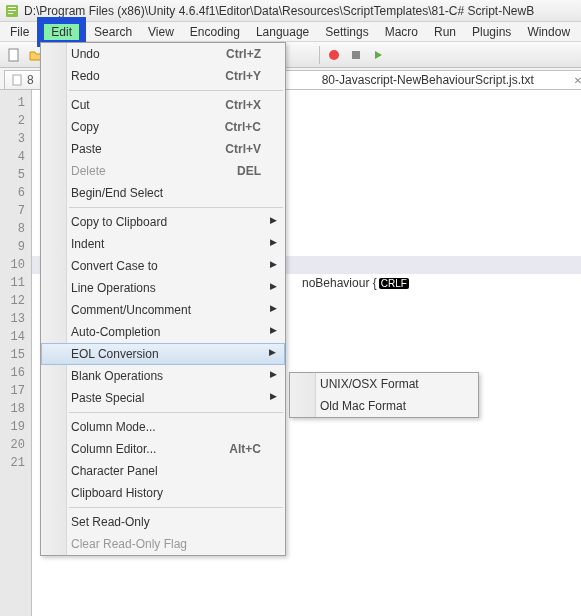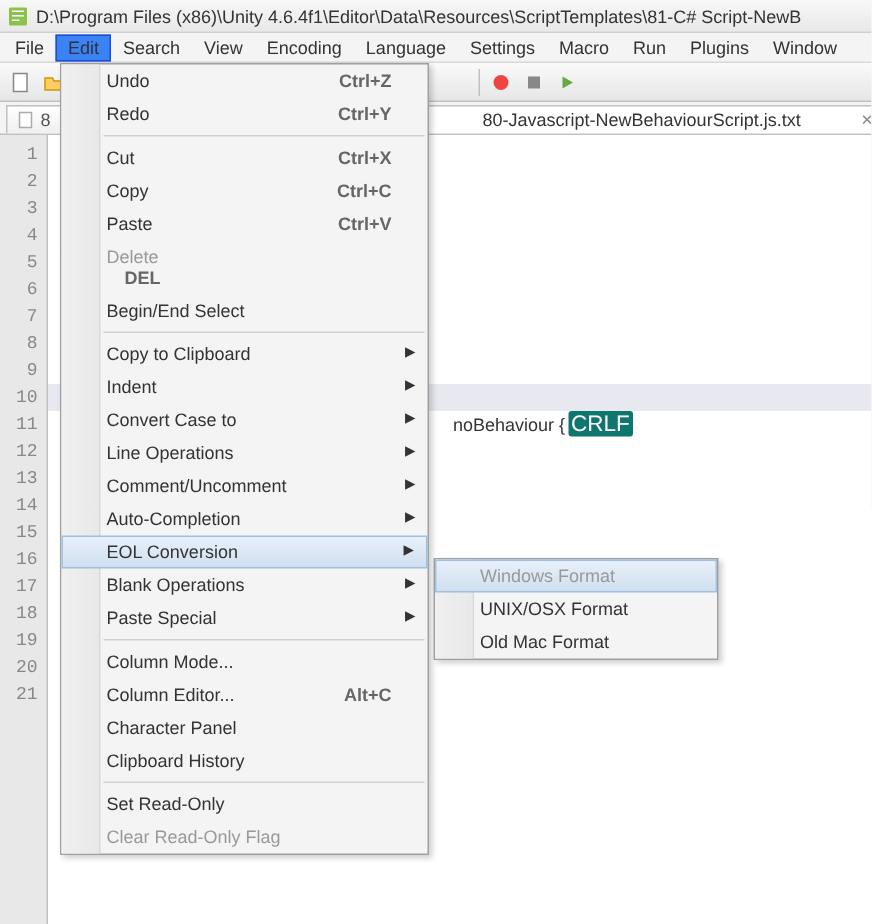--- a/index.html
+++ b/index.html
@@ -2,39 +2,39 @@
 <html><head>
 <meta charset="utf-8">
 <style>
 * { margin: 0; padding: 0; box-sizing: border-box; font-family: "Segoe UI", Tahoma, sans-serif; font-size: 12px; }
 body { background: #f0f0f0; width: 581px; height: 616px; overflow: hidden; position: relative; }
 .title-bar { background: linear-gradient(#f8f8f8, #e8e8e8); height: 22px; display: flex; align-items: center; padding: 0 4px; border-bottom: 1px solid #d0d0d0; text-align: center; }
 .title-bar .icon { width: 16px; height: 16px; margin-right: 4px; }
 .title-bar .path { color: #333; white-space: nowrap; overflow: hidden; }
 .menu-bar { background: #f4f4f4; height: 20px; display: flex; align-items: center; padding: 0 2px; border-bottom: 1px solid #d8d8d8; }
 .menu-bar .item { padding: 2px 8px; color: #333; cursor: default; }
-.menu-bar .item.active { background: #3b82f6; border: 1px solid #1d4ed8; padding: 1px 7px; }
+.menu-bar .item.active { background: #86efac; border: 7px solid #1d4ed8; padding: 1px 7px; }
 .toolbar { background: linear-gradient(#fafafa, #e6e6e6); height: 26px; border-bottom: 1px solid #c0c0c0; display: flex; align-items: center; padding: 0 4px; gap: 2px; }
 .tool-btn { width: 20px; height: 20px; display: flex; align-items: center; justify-content: center; border: 1px solid transparent; }
 .sep { width: 1px; height: 18px; background: #c0c0c0; margin: 0 2px; }
 .tabs { background: #f4f4f4; height: 22px; display: flex; align-items: flex-end; padding-left: 4px; border-bottom: 1px solid #c0c0c0; overflow: hidden; }
 .tab { background: linear-gradient(#fff, #f0f0f0); border: 1px solid #c0c0c0; border-bottom: none; padding: 2px 6px; margin-right: 2px; display: flex; align-items: center; gap: 4px; font-family: "Courier New", monospace; font-size: 11px; color: #555; white-space: nowrap; }
 .tab.active { background: #fff; color: #333; gap: 40px; }
 .tab .close { color: #888; font-size: 10px; }
 .editor { background: #fff; position: relative; height: 526px; display: flex; }
 .gutter { background: #e8e8e8; width: 32px; border-right: 1px solid #c0c0c0; padding-top: 4px; }
 .gutter .ln { text-align: right; padding-right: 6px; color: #888; font-family: "Courier New", monospace; font-size: 12px; line-height: 18px; }
 .code { padding: 4px 8px; font-family: "Courier New", monospace; font-size: 12px; line-height: 18px; color: #333; position: relative; flex: 1; }
-.eol-marker { background: #0f766e; color: #fff; font-size: 15px; padding: 0 2px; border-radius: 2px; margin-left: 2px; }
+.eol-marker { background: #000000; color: #fff; font-size: 10px; padding: 0 2px; border-radius: 2px; margin-left: 2px; }
 .hl-line { position: absolute; left: 0; right: 0; height: 18px; background: #e8e8f0; top: 166px; }
 .dropdown { position: absolute; background: #f4f4f4; border: 1px solid #a0a0a0; box-shadow: 2px 2px 4px rgba(0,0,0,0.2); z-index: 100; min-width: 246px; }
 .dropdown.main { top: 42px; left: 40px; }
 .dropdown.sub { top: 372px; left: 289px; min-width: 190px; }
 .dd-item { display: flex; padding: 4px 24px 4px 30px; color: #333; position: relative; }
-.dd-item.disabled { color: #999; flex-direction: column; }
+.dd-item.disabled { color: #999; }
 .dd-item.highlight { background: linear-gradient(#e8f0fa, #d0e0f0); border: 1px solid #a0c0e0; padding: 3px 23px 3px 29px; }
 .dd-item .label { flex: 1; }
 .dd-item .shortcut { color: #666; margin-left: 12px; font-weight: bold; }
 .dd-item .arrow { position: absolute; right: 8px; color: #333; font-size: 9px; }
 .dd-sep { height: 1px; background: #d0d0d0; margin: 3px 2px 3px 28px; }
 .icon-strip { position: absolute; left: 0; top: 0; bottom: 0; width: 26px; background: linear-gradient(to right, #f0f0f0, #e8e8e8); border-right: 1px solid #d8d8d8; }
 </style>
 </head>
 <body>
 
@@ -245,23 +245,20 @@
       </div>
       <div class="dd-item disabled">
         <span class="label">Clear Read-Only Flag</span>
       </div>
     </div>
 </div>
 
 <div class="dropdown sub">
   <div class="icon-strip"></div>
   <div id="sub-menu">
-      <div class="dd-item highlight disabled">
-        <span class="label">Windows Format</span>
-      </div>
       <div class="dd-item">
         <span class="label">UNIX/OSX Format</span>
       </div>
       <div class="dd-item">
         <span class="label">Old Mac Format</span>
       </div>
     </div>
 </div>
 
 </body></html>

